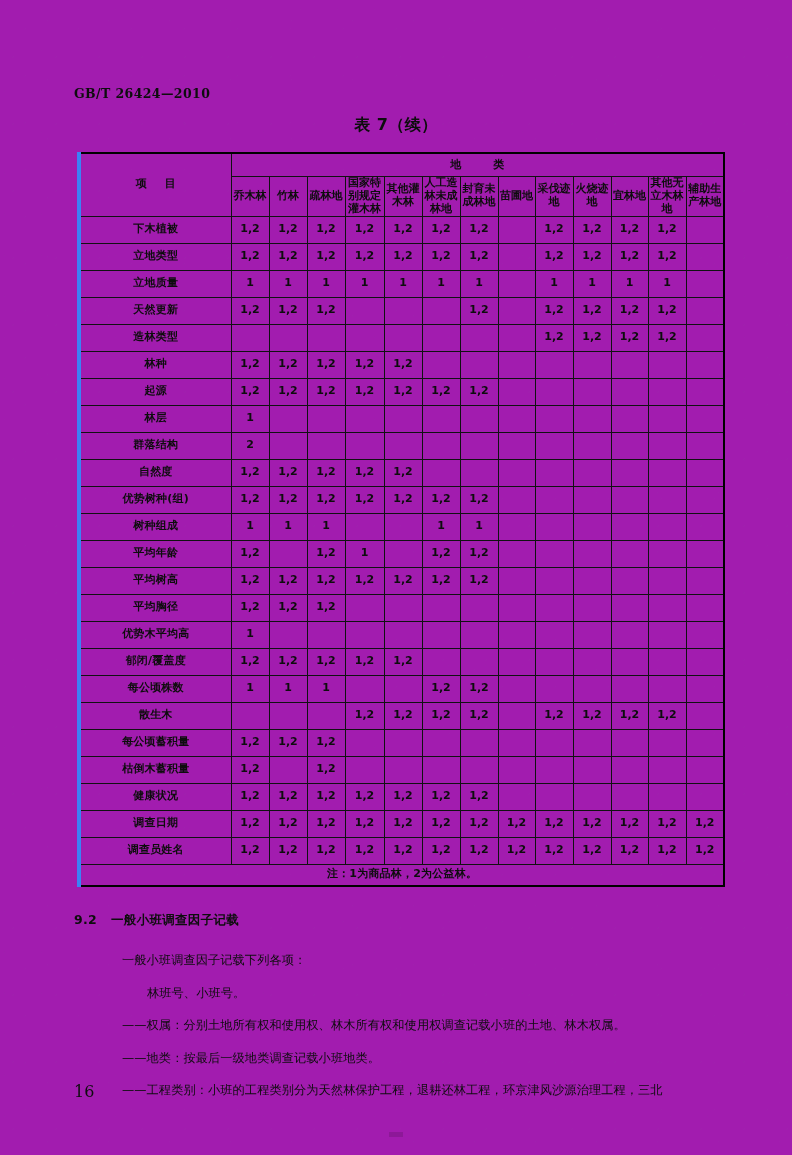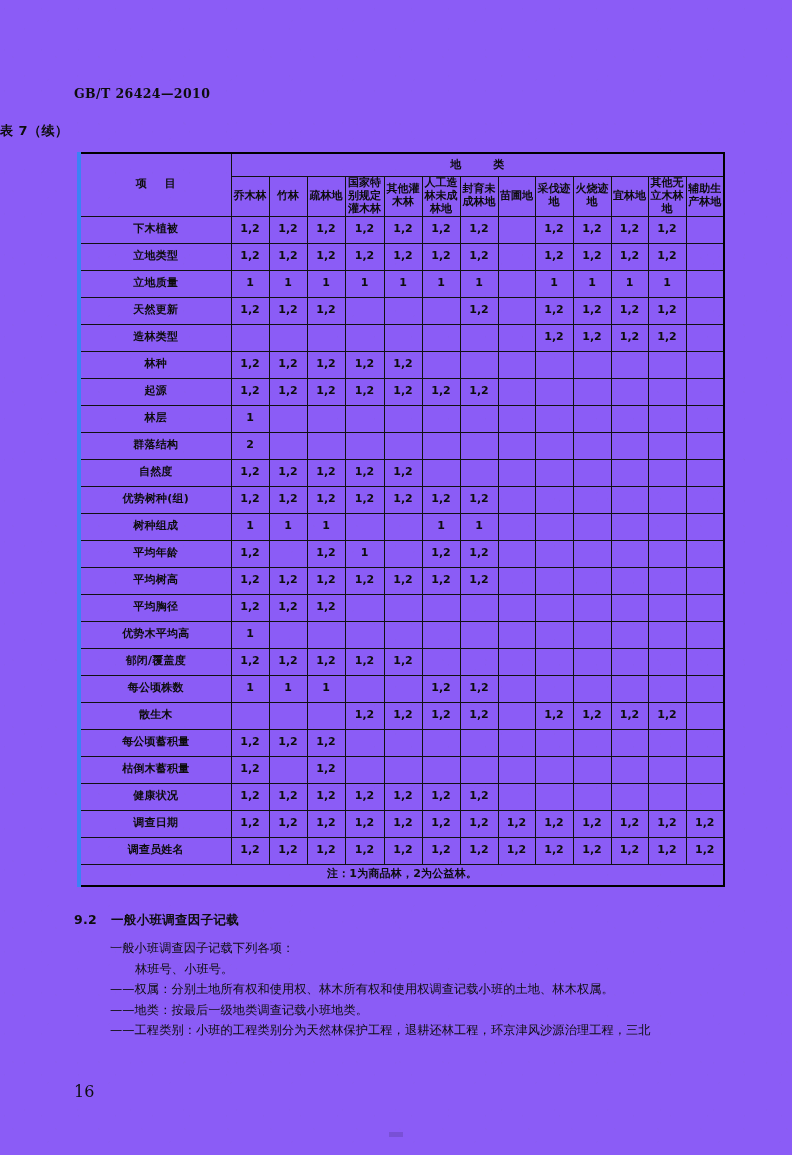--- a/index.html
+++ b/index.html
@@ -11,21 +11,21 @@
     width: 792px;
     height: 1155px;
     position: relative;
     font-family: "DejaVu Sans", "Liberation Sans", sans-serif;
     color: #0d0d0d;
     overflow: hidden;
   }
   .page {
     position: absolute;
     inset: 0;
-    background: #8b5cf6;
+    background: #a21caf;
   }
   
   .page::before {
     content: "";
     position: absolute;
     inset: 0;
     background:
       radial-gradient(circle at 12% 22%, rgba(120,110,140,.035) 0 1px, transparent 1px),
       radial-gradient(circle at 47% 61%, rgba(120,110,140,.03) 0 1px, transparent 1px),
       radial-gradient(circle at 78% 35%, rgba(120,110,140,.03) 0 1px, transparent 1px),
@@ -41,23 +41,23 @@
     font-family: "DejaVu Serif", "Liberation Serif", serif;
     font-weight: bold;
     font-size: 12.5px;
     letter-spacing: .4px;
   }
 
   .table-title {
     position: absolute;
     left: 0;
     right: 0;
-    top: 122px;
-    text-align: left;
-    font-size: 13px;
+    top: 115px;
+    text-align: center;
+    font-size: 16px;
     font-weight: bold;
     letter-spacing: .5px;
   }
 
   
   .tbl-wrap {
     position: absolute;
     left: 77px;
     top: 152px;
     width: 638px;
@@ -128,21 +128,21 @@
   .sect .num { margin-right: 14px; }
   .body-text {
     position: absolute;
     left: 74px;
     top: 938px;
     width: 660px;
     font-size: 12.2px;
     line-height: 20.6px;
     letter-spacing: .1px;
   }
-  .body-text p { margin: 0; }
+  .body-text p { margin: 12px; }
   .ind1 { padding-left: 36px; }
   .cont { padding-left: 61px; }
   .folio {
     position: absolute;
     left: 74px;
     top: 1082px;
     font-family: "DejaVu Serif", "Liberation Serif", serif;
     font-size: 16px;
   }
   .footer-mark {

